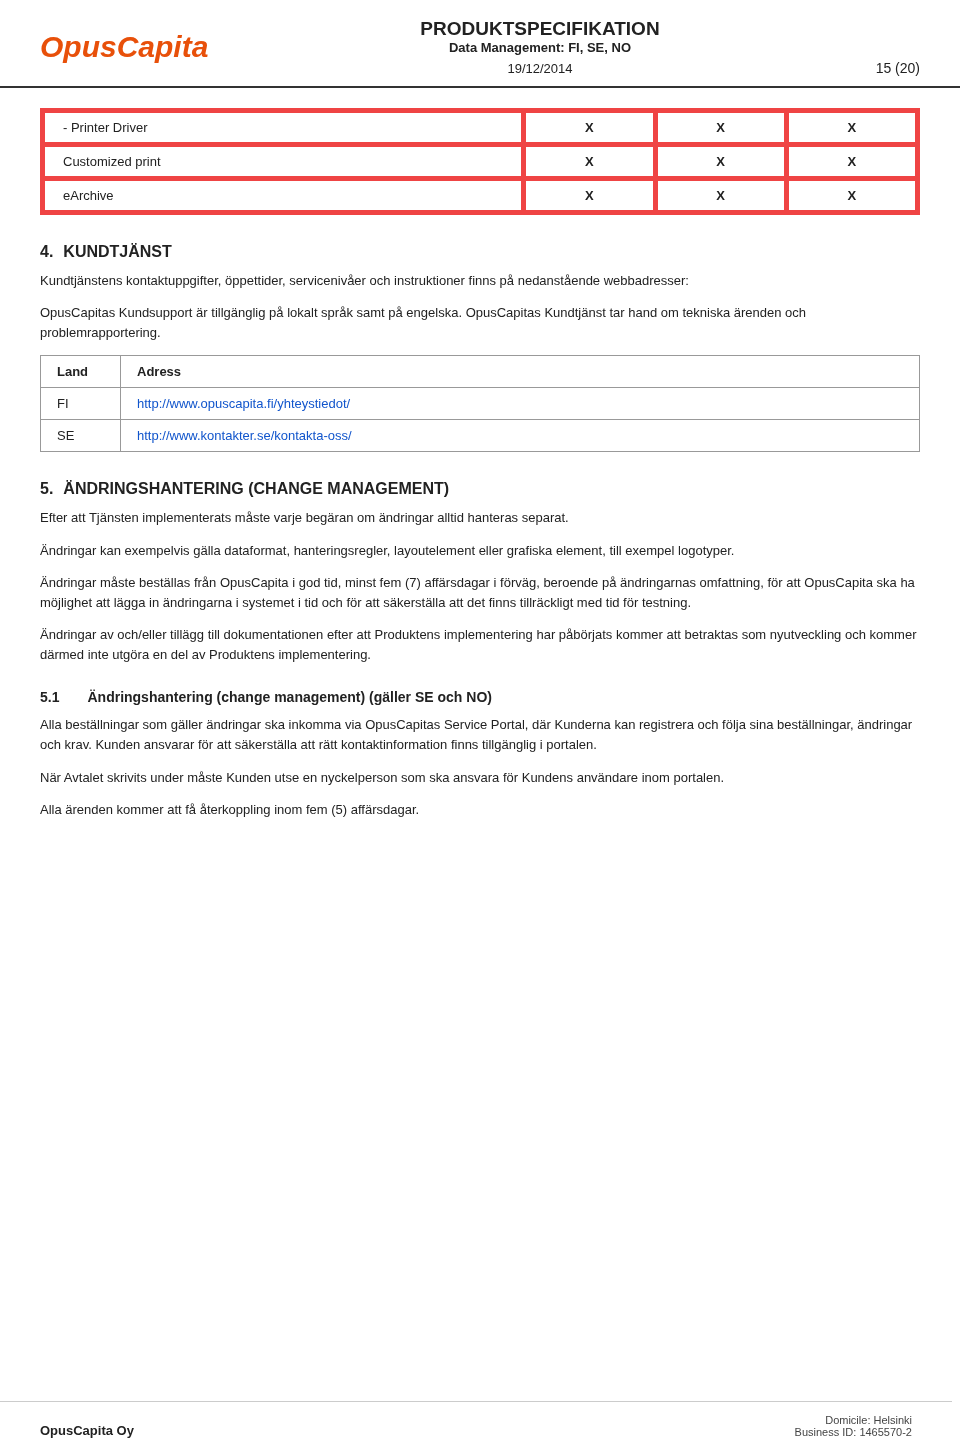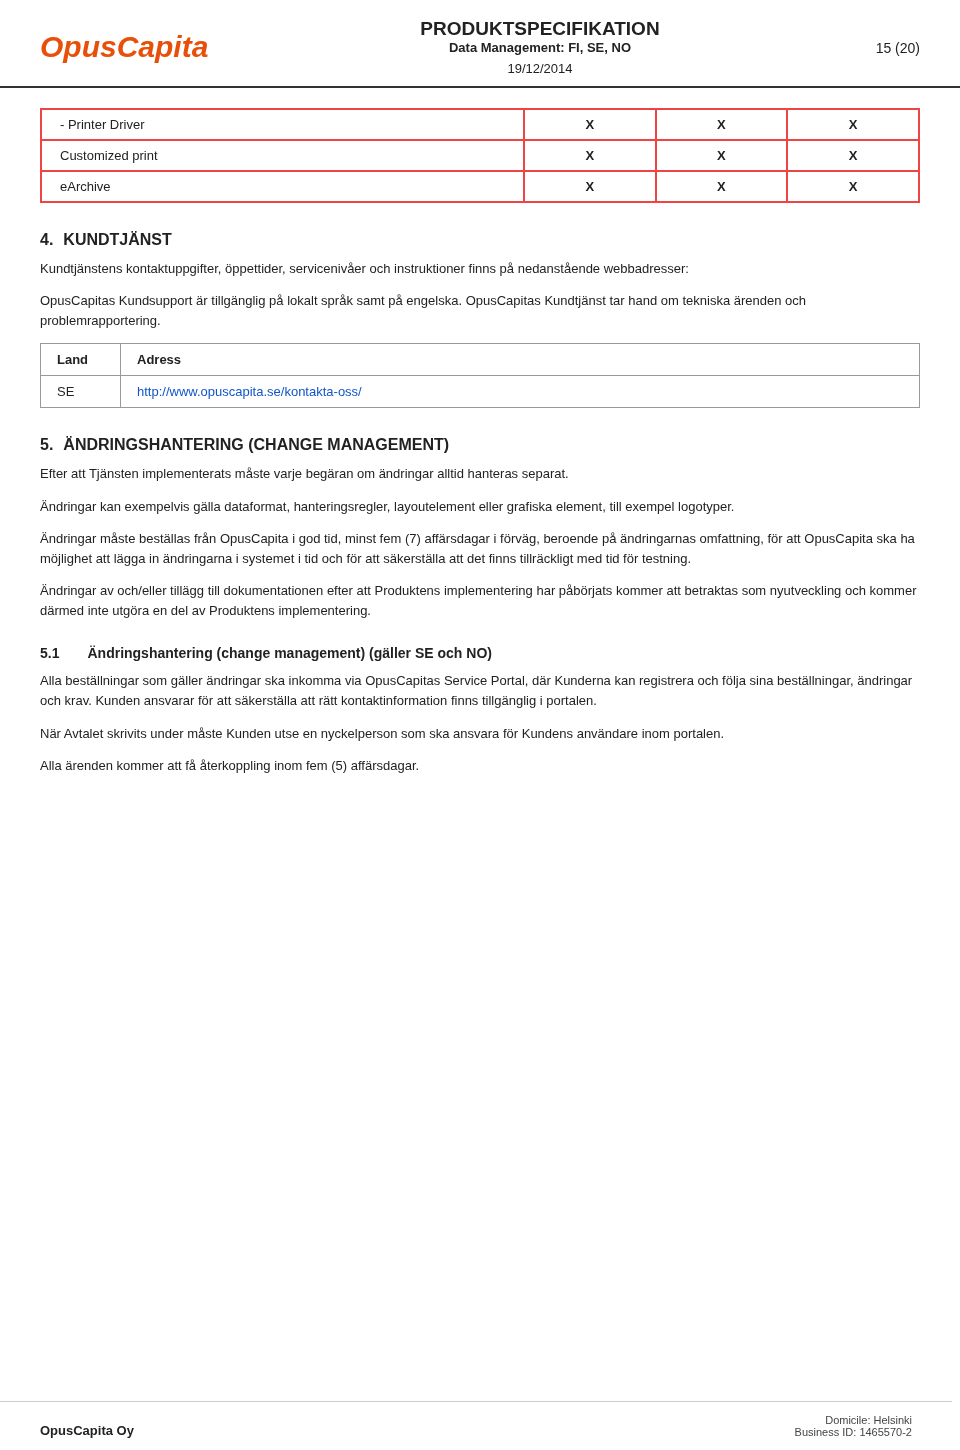--- a/index.html
+++ b/index.html
@@ -9,21 +9,21 @@
       color: #222;
       background: #fff;
       width: 960px;
       min-height: 1450px;
       position: relative;
     }
 
     
     .page-header {
       display: flex;
-      align-items: center;
+      align-items: flex-end;
       justify-content: space-between;
       padding: 18px 40px 10px 40px;
       border-bottom: 2px solid #333;
       margin-bottom: 0;
     }
     .logo-area {
       width: 200px;
     }
     .logo-text {
       font-size: 28px;
@@ -63,21 +63,21 @@
     }
 
     
     .feature-table {
       width: 100%;
       border-collapse: collapse;
       margin-bottom: 24px;
       font-size: 13px;
     }
     .feature-table td {
-      border: 2px solid #ef4444;
+      border: 5px solid #ef4444;
       padding: 7px 14px;
     }
     .feature-table .col-feature {
       width: 55%;
     }
     .feature-table .col-x {
       width: 15%;
       text-align: center;
       font-weight: bold;
     }
@@ -215,23 +215,27 @@
   <p class="para">OpusCapitas Kundsupport är tillgänglig på lokalt språk samt på engelska. OpusCapitas Kundtjänst tar hand om tekniska ärenden och problemrapportering.</p>
 
   <table class="service-table">
     <thead>
       <tr>
         <th>Land</th>
         <th>Adress</th>
       </tr>
     </thead>
     <tbody id="service-table-body">
+    <tr>
+    <td style="width:80px;">FI</td>
+    <td><a href="#">http://www.opuscapita.fi/yhteystiedot/</a></td>
+  </tr>
         <tr>
     <td style="width:80px;">SE</td>
-    <td><a href="#">http://www.opuscapita.se/kontakta-oss/</a></td>
+    <td><a href="#">http://www.kontakter.se/kontakta-oss/</a></td>
   </tr>
       </tbody>
   </table>
 
   <div class="section-heading">
     <span class="section-number">5.</span>
     <span>ÄNDRINGSHANTERING (CHANGE MANAGEMENT)</span>
   </div>
 
   <p class="para">Efter att Tjänsten implementerats måste varje begäran om ändringar alltid hanteras separat.</p>

